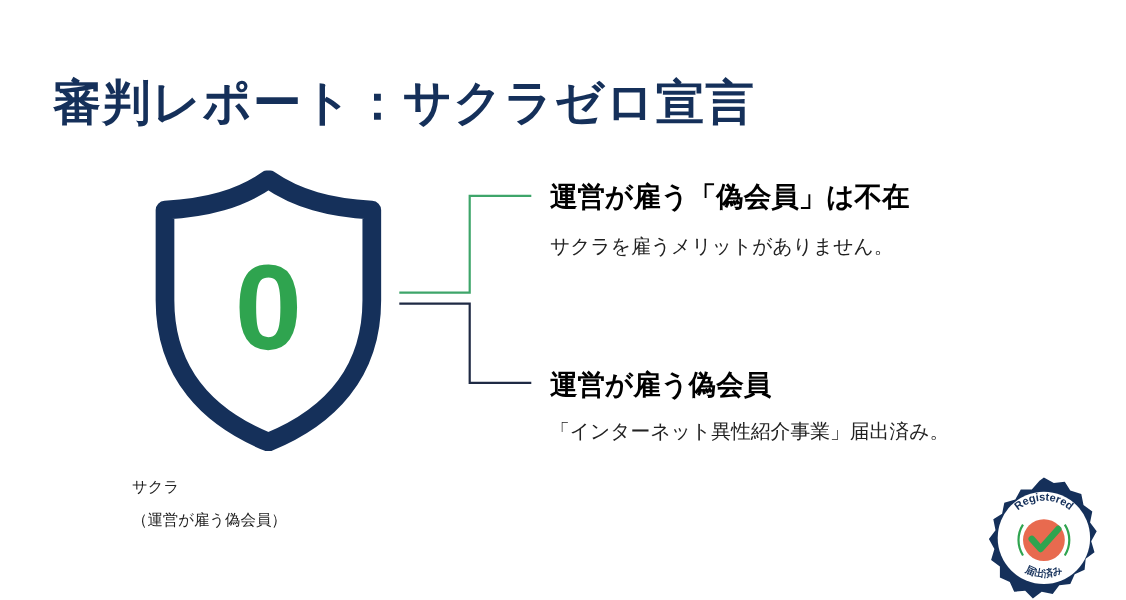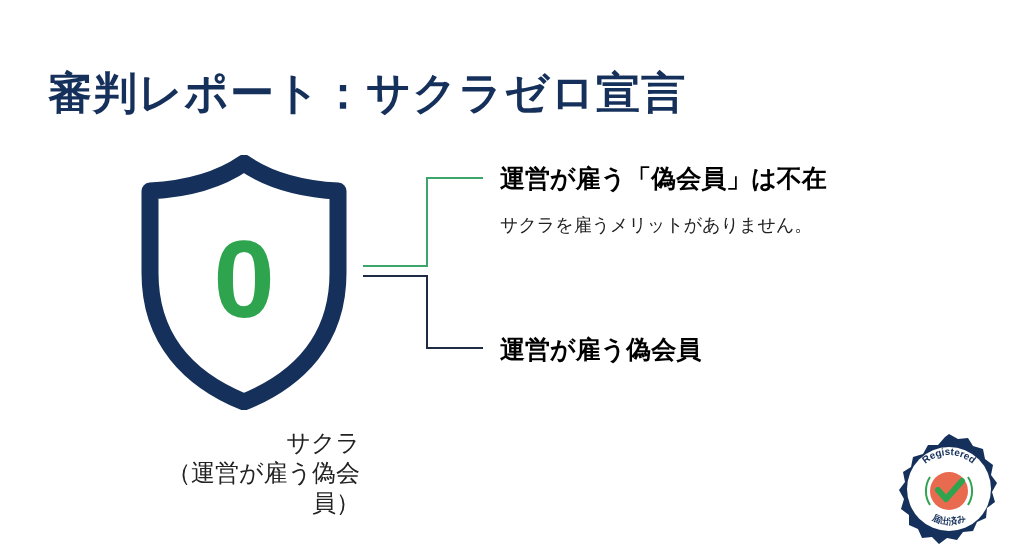--- a/index.html
+++ b/index.html
@@ -1,20 +1,20 @@
 <!DOCTYPE html>
 <html><head>
 <meta charset="utf-8">
 <style>
   html, body { margin:0; padding:0; }
   body { width:1024px; height:545px; background:#ffffff; position:relative; overflow:hidden;
          font-family:"DejaVu Sans","Liberation Sans",sans-serif; color:#1a1a1a; }
   .title { position:absolute; left:48px; top:32px; font-size:44px; font-weight:bold; color:#15305a; letter-spacing:1px; white-space:nowrap;margin-top:32px; }
   .shield { position:absolute; left:138px; top:155px; width:212px; height:255px; }
-  .shield-label { position:absolute; left:120px; top:428px; width:240px; text-align:right; font-size:24px; line-height:30px; color:#222; }
+  .shield-label { position:absolute; left:120px; top:428px; width:240px; text-align:left; font-size:14px; line-height:30px; color:#222; }
   .connectors { position:absolute; left:0; top:0; width:1024px; height:545px; pointer-events:none; }
   .pt-title { position:absolute; left:500px; font-size:25px; font-weight:bold; color:#000000; white-space:nowrap; }
   .pt-body { position:absolute; left:500px; font-size:18px; line-height:31px; color:#222; white-space:nowrap; }
   .badge { position:absolute; left:890px; top:432px; width:118px; height:113px; }
 </style>
 </head>
 <body>
 
 <div class="title">審判レポート：サクラゼロ宣言</div>
 
@@ -33,20 +33,21 @@
   <polyline points="363,276 427,276 427,348 483,348" fill="none" stroke="#1f2a44" stroke-width="2"></polyline>
 </svg>
 
 <div class="pt-title" style="top:162px;">運営が雇う「偽会員」は不在</div>
 <div class="pt-body" style="top:209px;">
   <div>サクラを雇うメリットがありません。</div>
 </div>
 
 <div class="pt-title" style="top:333px;">運営が雇う偽会員</div>
 <div class="pt-body" style="top:377px;">
+  <div>「インターネット異性紹介事業」届出済み。</div>
 </div>
 
 <svg class="badge" viewBox="0 0 118 113">
   <defs>
     <path id="arcTop" d="M24 58 A35 35 0 0 1 94 58"></path>
     <path id="arcBot" d="M30 74 A32 32 0 0 0 88 74"></path>
   </defs>
   <g transform="translate(59,57)">
     <polygon fill="#15305a" points="0,-55 9,-50 19,-51 24,-43 34,-40 36,-30 44,-24 42,-14 48,-6 43,3 46,13 38,19 37,29 28,33 24,42 14,43 8,51 -2,49 -10,55 -17,48 -27,49 -31,40 -40,36 -40,26 -48,20 -45,10 -50,1 -44,-7 -46,-17 -38,-22 -36,-32 -26,-35 -21,-44 -11,-44 -4,-52"></polygon>
     <circle r="42" fill="#ffffff"></circle>

